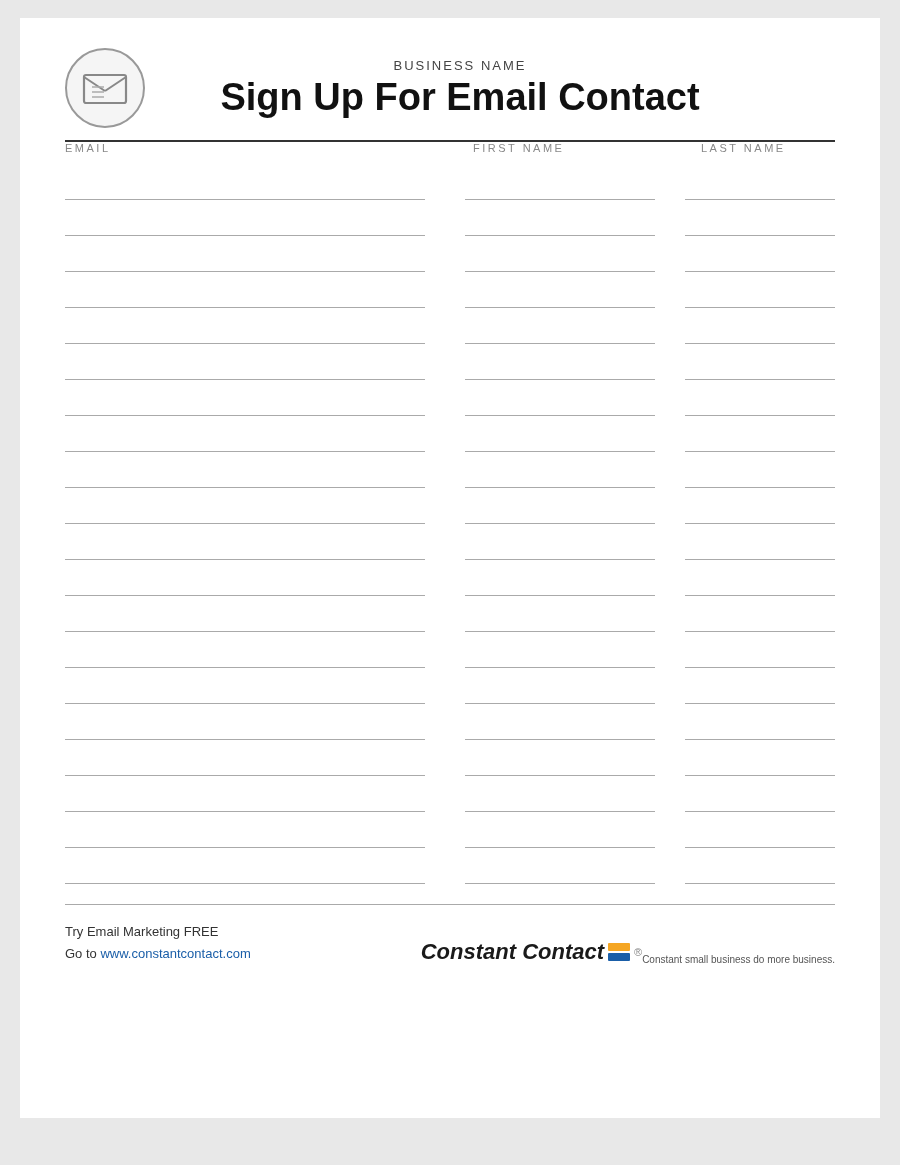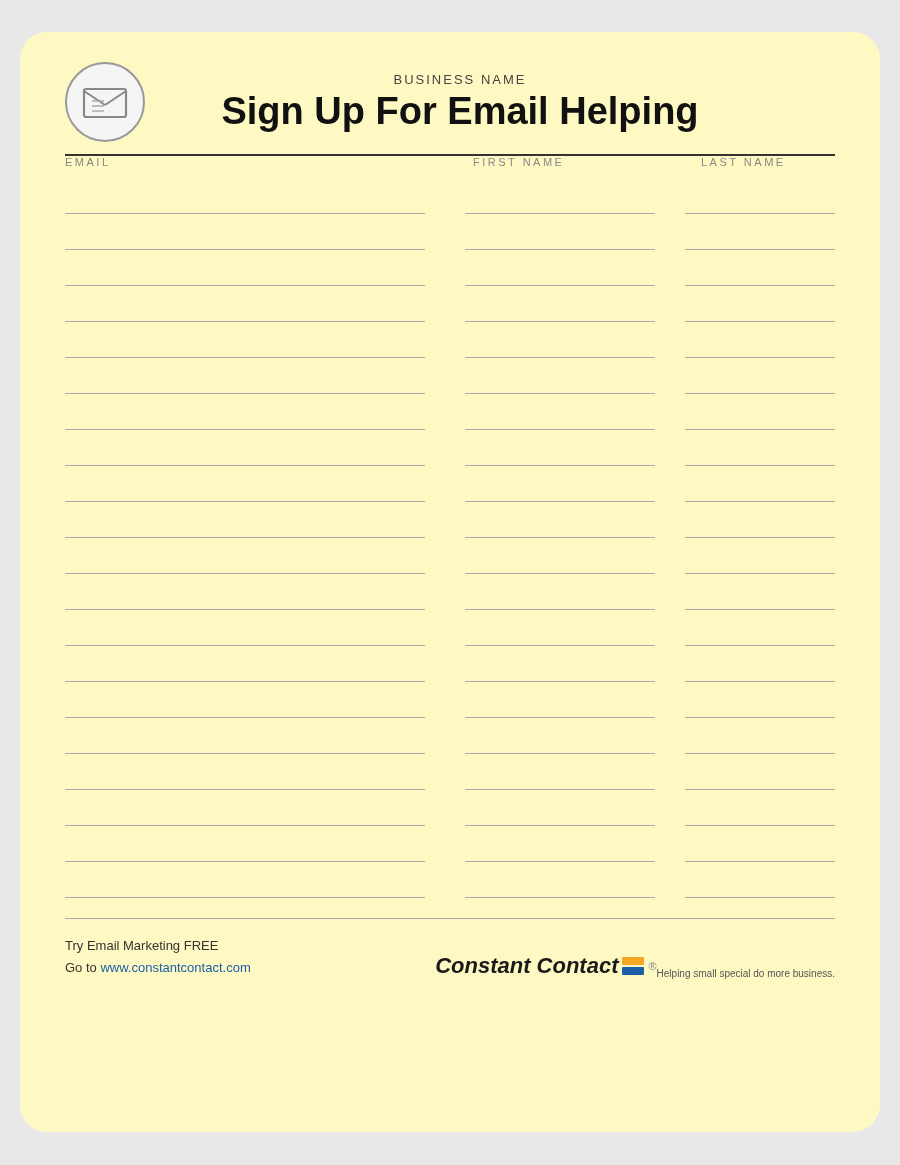--- a/index.html
+++ b/index.html
@@ -5,27 +5,26 @@
     * { box-sizing: border-box; margin: 0; padding: 0; }
     body {
       background: #e8e8e8;
       display: flex;
       justify-content: center;
       align-items: flex-start;
       min-height: 1165px;
       font-family: Arial, Helvetica, sans-serif;
     }
     .page {
-      background: #fef9c3;
+      background: #ffffff;
       width: 860px;
       min-height: 1100px;
-      margin: 32px auto;
+      margin: 18px auto;
       padding: 30px 45px 30px 45px;
       position: relative;
-      border-radius: 27px;
     }
     .header {
       display: flex;
       align-items: center;
       padding-bottom: 12px;
       border-bottom: 2px solid #333;
       margin-bottom: 0;
     }
     .logo-circle {
       width: 80px;
@@ -204,21 +203,21 @@
         <line x1="2" y1="8" x2="23" y2="22" stroke="#888" stroke-width="2"></line>
         <line x1="44" y1="8" x2="23" y2="22" stroke="#888" stroke-width="2"></line>
 
         <line x1="10" y1="18" x2="22" y2="18" stroke="#aaa" stroke-width="1.5"></line>
         <line x1="10" y1="23" x2="22" y2="23" stroke="#aaa" stroke-width="1.5"></line>
         <line x1="10" y1="28" x2="22" y2="28" stroke="#aaa" stroke-width="1.5"></line>
       </svg>
     </div>
     <div class="header-text">
       <div class="business-name">BUSINESS NAME</div>
-      <div class="main-title">Sign Up For Email Helping</div>
+      <div class="main-title">Sign Up For Email Contact</div>
     </div>
   </div>
 
 
   <div class="form-section">
 
     <div class="column-headers">
       <div class="col-email col-header">EMAIL</div>
       <div class="col-firstname col-header">FIRST NAME</div>
       <div class="col-lastname col-header">LAST NAME</div>
@@ -340,17 +339,17 @@
       <div class="cc-logo">
         <span class="cc-logo-text">
           <em>Constant Contact</em>
         </span>
         <div class="cc-logo-icon">
           <div class="cc-bar-top"></div>
           <div class="cc-bar-bottom"></div>
         </div>
         <span style="font-size:11px;color:#888;vertical-align:super;font-weight:normal;">®</span>
       </div>
-      <div class="cc-tagline">Helping small special do more business.</div>
+      <div class="cc-tagline">Constant small business do more business.</div>
     </div>
   </div>
 
 </div>
 
 </body></html>

